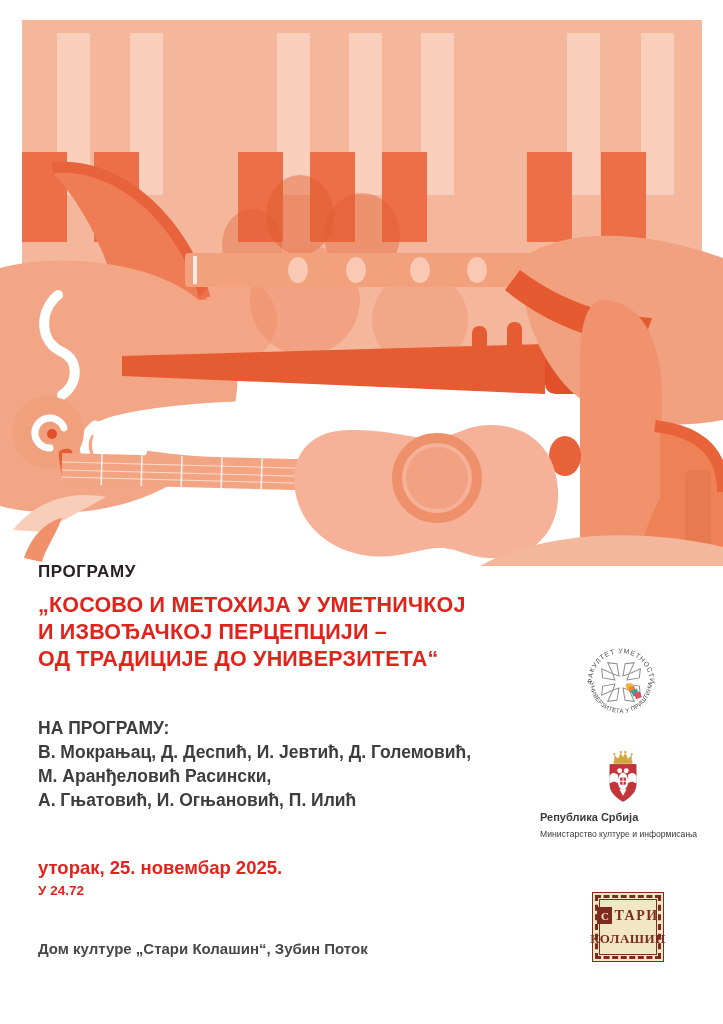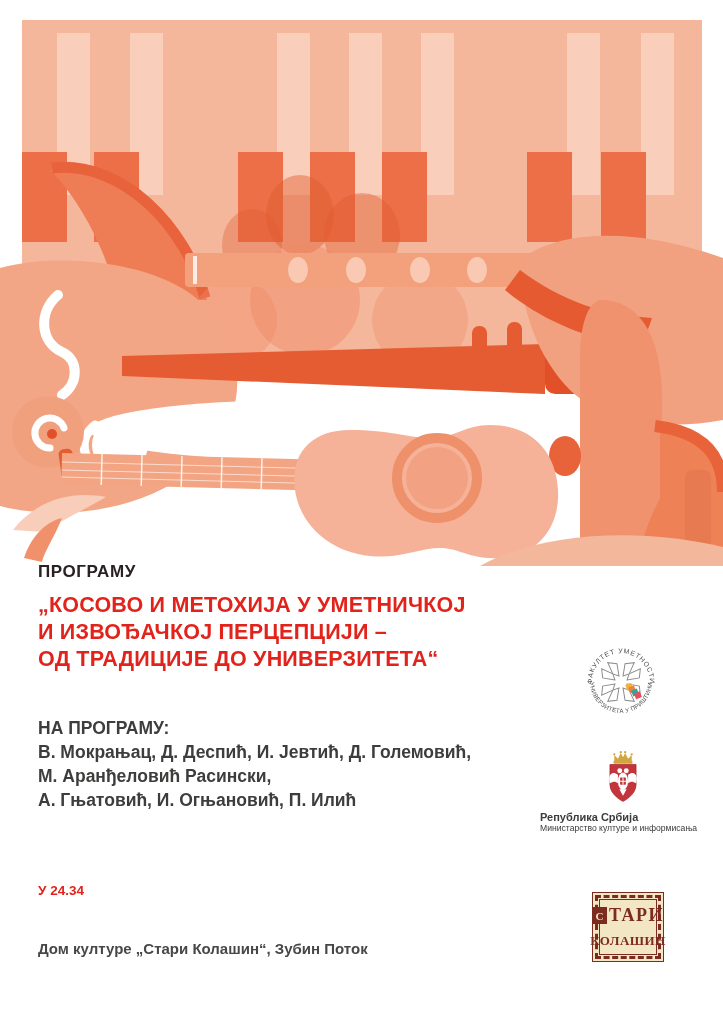--- a/index.html
+++ b/index.html
@@ -14,31 +14,31 @@
   .program{position:absolute;left:38px;top:716px;font-size:17.5px;line-height:24px;
            font-weight:700;color:#3d3d3c;white-space:nowrap;}
   .date{position:absolute;left:38px;top:857px;font-size:18.5px;font-weight:700;color:#e2231b;}
   .time{position:absolute;left:38px;top:883px;font-size:13.5px;font-weight:700;color:#e2231b;}
   .venue{position:absolute;left:38px;top:940px;font-size:15px;font-weight:700;color:#474746;}
   
   .seal{position:absolute;left:584px;top:646px;width:74px;height:72px;}
   .ministry{position:absolute;left:540px;top:750px;width:166px;color:#3b3b3b;}
   .crest{display:block;margin:0 auto;width:44px;height:58px;}
   .ministry .country{font-size:11px;font-weight:700;margin-top:3px;}
-  .ministry .name{font-size:8.6px;margin-top:0;}
+  .ministry .name{font-size:8.6px;margin-top:6px;}
   .kolasin{position:absolute;left:592px;top:892px;width:72px;height:70px;background:#f3e6c5;
            border:1px solid #7b2b20;padding:2px;box-sizing:border-box;}
   .kolasin .band{width:100%;height:100%;border:3px dashed #7b2b20;box-sizing:border-box;padding:1px;}
   .kolasin .core{width:100%;height:100%;border:1px solid #7b2b20;box-sizing:border-box;
                  display:flex;flex-direction:column;align-items:center;justify-content:center;
                  font-family:"Liberation Serif",serif;color:#7b2b20;font-weight:700;}
   .kolasin .row1{display:flex;align-items:center;gap:2px;}
   .kolasin .initialbox{width:15px;height:17px;background:#7b2b20;color:#f3e6c5;display:flex;
                        align-items:center;justify-content:center;font-size:11px;}
-  .kolasin .word1{font-size:18px;letter-spacing:1.5px;}
+  .kolasin .word1{font-size:14px;letter-spacing:1.5px;}
   .kolasin .word2{font-size:13px;letter-spacing:.5px;margin-top:7px;}
 </style>
 </head>
 <body>
 
 <div class="poster">
 
   <svg class="art" width="723" height="566" viewBox="0 0 723 566" aria-hidden="true">
 
     <g>
@@ -172,21 +172,22 @@
     <div>ОД ТРАДИЦИЈЕ ДО УНИВЕРЗИТЕТА“</div>
   </div>
 
   <div class="program">
     <div>НА ПРОГРАМУ:</div>
     <div>В. Мокрањац, Д. Деспић, И. Јевтић, Д. Големовић,</div>
     <div>М. Аранђеловић Расински,</div>
     <div>А. Гњатовић, И. Огњановић, П. Илић</div>
   </div>
 
-  <div class="time">У 24.34</div>
+  <div class="date">уторак, 25. новембар 2025.</div>
+  <div class="time">У 24.72</div>
   <div class="venue">Дом културе „Стари Колашин“, Зубин Поток</div>
 
   <svg class="seal" viewBox="0 0 100 100">
     <defs>
       <path id="arcT" d="M 10,50 A 40,40 0 0 1 90,50"></path>
       <path id="arcB" d="M 7,50 A 43,43 0 0 0 93,50"></path>
       <g id="arm" fill="#ffffff" stroke="#8d8d8d" stroke-width="1.4">
         <polygon points="46,42 36,28 44,18 50,34"></polygon>
         <polygon points="54,42 64,28 56,18 50,34"></polygon>
       </g>

